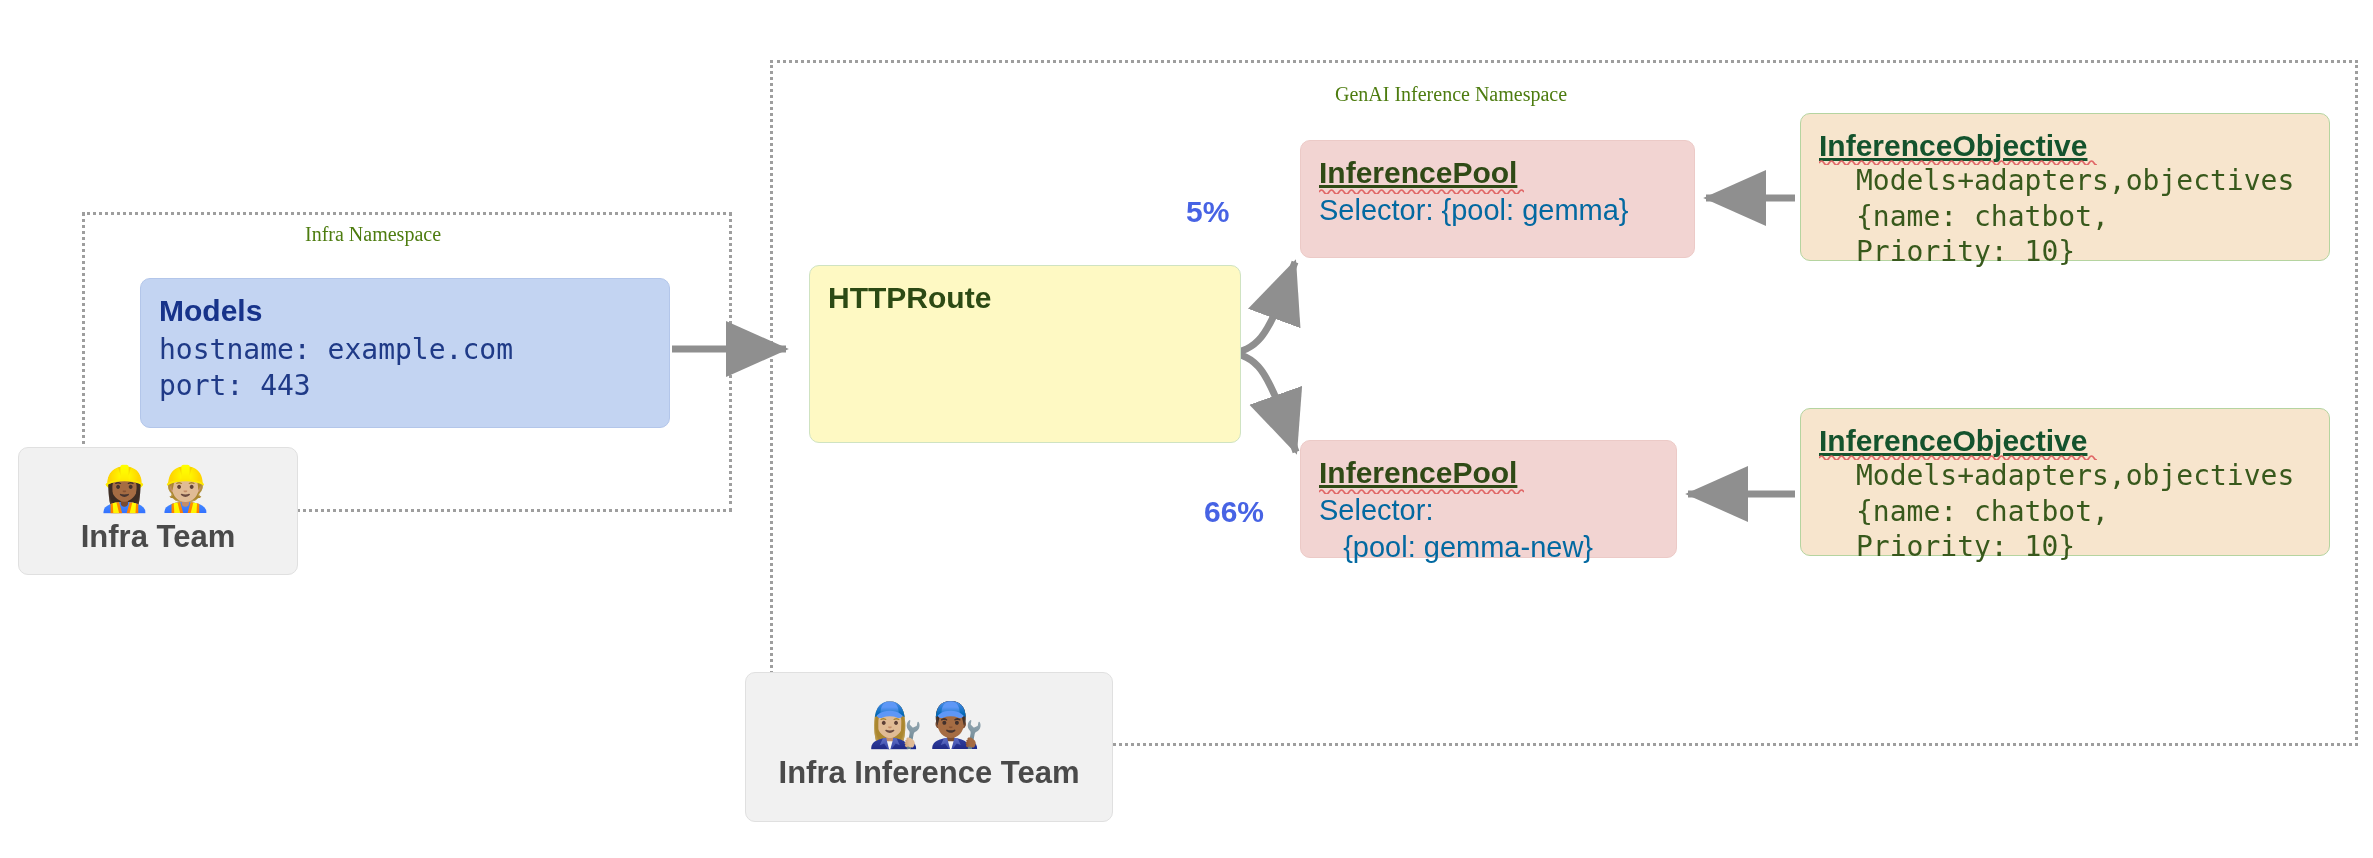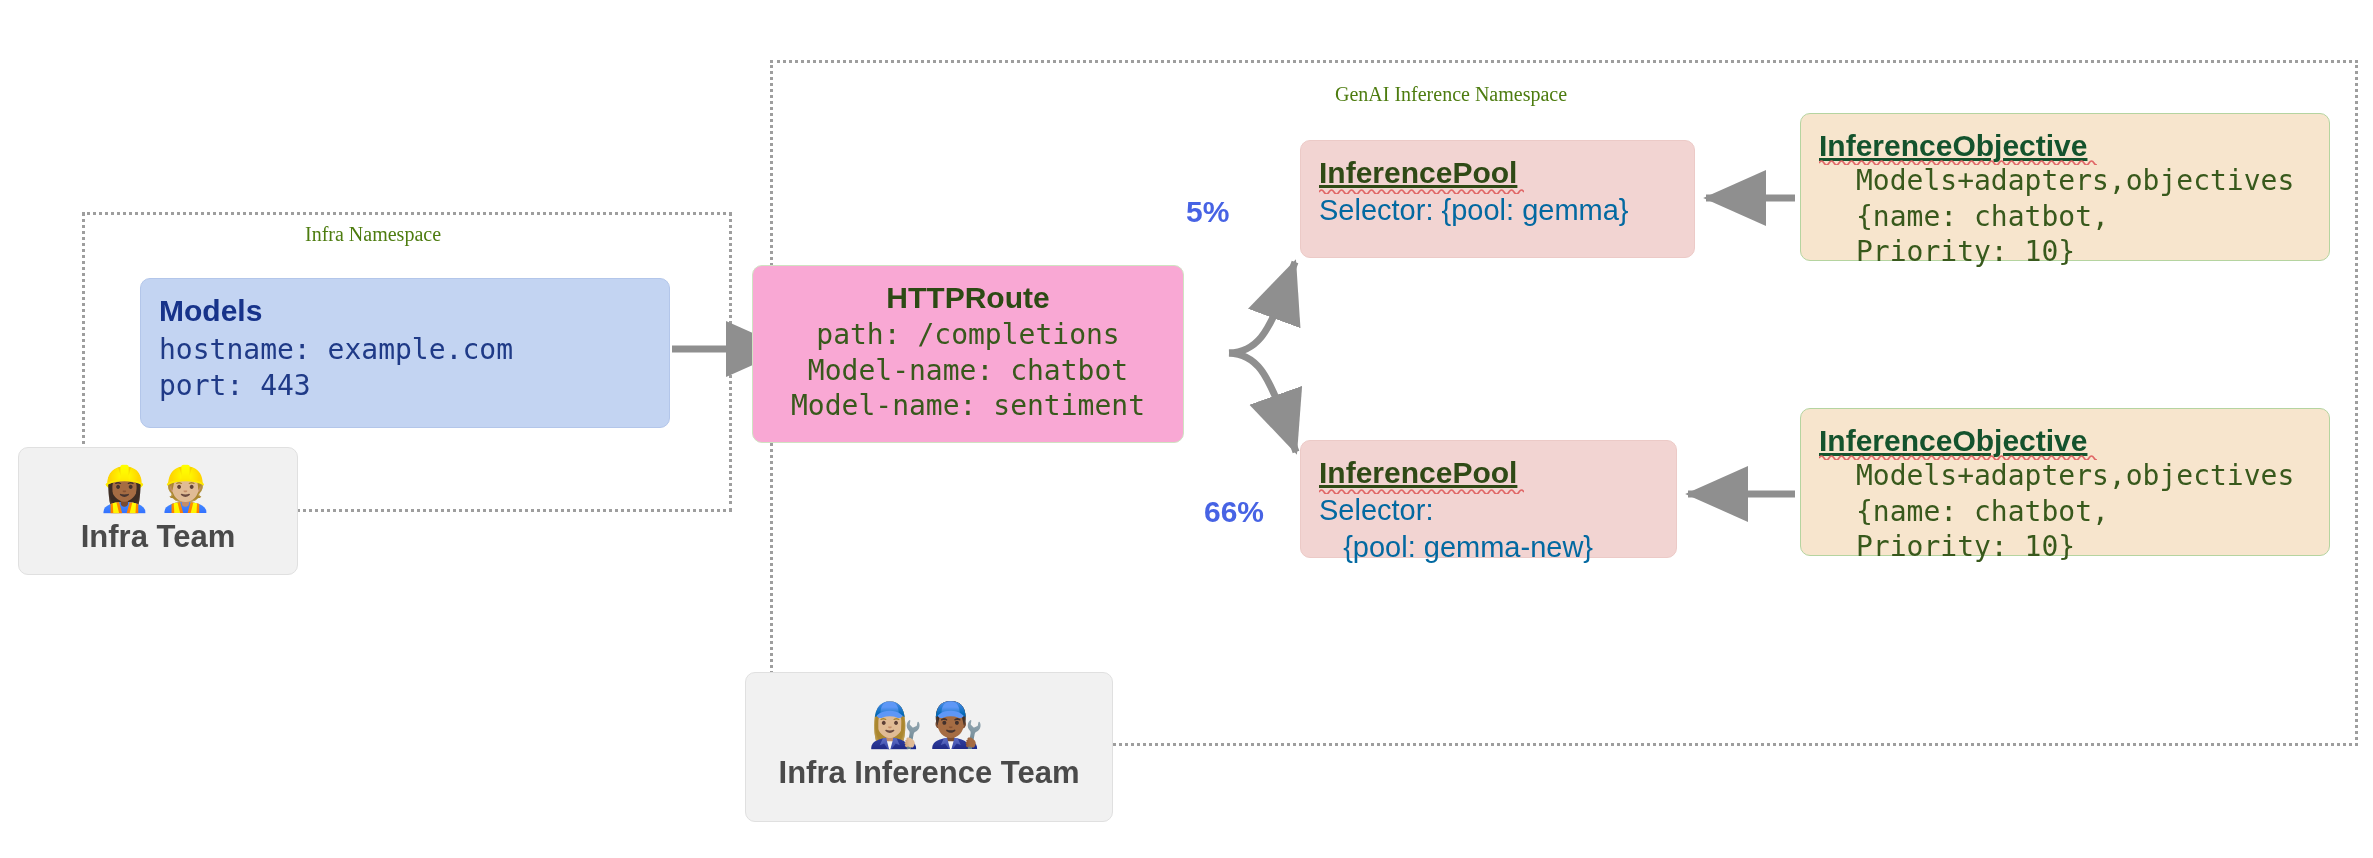--- a/index.html
+++ b/index.html
@@ -52,23 +52,23 @@
   #gateway-node {
     background: #c3d4f2;
     border: 1px solid #b3c6ea;
     left: 140px; top: 278px; width: 530px; height: 150px;
   }
   #gateway-node .title { color: #17338a; margin-bottom: 4px; }
   #gateway-node .body { color: #1f3a87; }
 
   
   #httproute-node {
-    background: #f9a8d4;
+    background: #fef9c3;
     border: 1px solid #cfe3c2;
-    left: 752px; top: 265px; width: 432px; height: 178px; text-align: center;
+    left: 809px; top: 265px; width: 432px; height: 178px;
   }
   #httproute-node .title { color: #2c4a14; margin-bottom: 2px; }
   #httproute-node .body { color: #38591c; }
 
   
   .pool-node {
     background: #f2d4d2;
     border: 1px solid #eccac7;
   }
   .pool-node .title {
@@ -195,23 +195,20 @@
   <div class="pct-label" id="pct-10">66%</div>
 
   <div class="node" id="gateway-node">
     <div class="title">Models</div>
     <div class="body">hostname: example.com
 port: 443</div>
   </div>
 
   <div class="node" id="httproute-node">
     <div class="title">HTTPRoute</div>
-    <div class="body">path: /completions
-Model-name: chatbot
-Model-name: sentiment</div>
   </div>
 
   <div class="node pool-node" id="pool-1">
     <div class="title">InferencePool</div>
     <svg class="squiggle" style="top:46px; width:205px;" viewBox="0 0 205 7" preserveAspectRatio="none">
       <path d="M0,5 Q2.5,1 5,5 T10,5 T15,5 T20,5 T25,5 T30,5 T35,5 T40,5 T45,5 T50,5 T55,5 T60,5 T65,5 T70,5 T75,5 T80,5 T85,5 T90,5 T95,5 T100,5 T105,5 T110,5 T115,5 T120,5 T125,5 T130,5 T135,5 T140,5 T145,5 T150,5 T155,5 T160,5 T165,5 T170,5 T175,5 T180,5 T185,5 T190,5 T195,5 T200,5 T205,5" stroke="#e06666" stroke-width="1.6" fill="none"></path>
     </svg>
     <div class="body">Selector: {pool: gemma}</div>
   </div>
 

